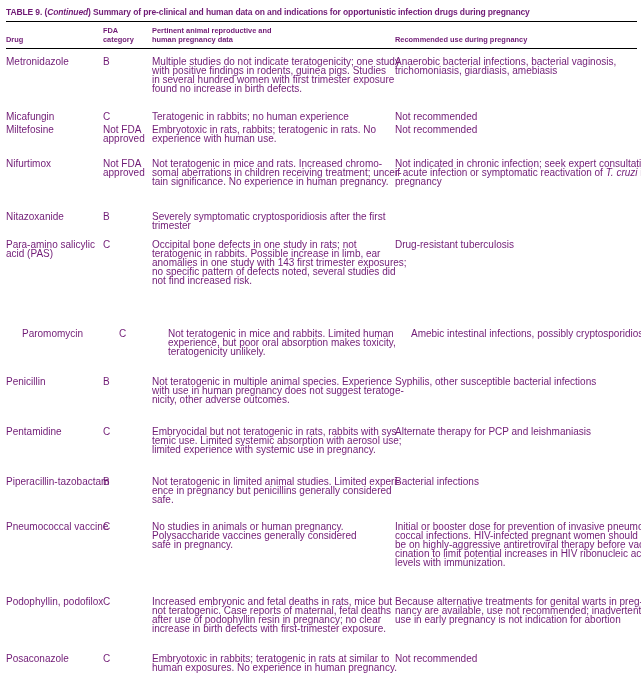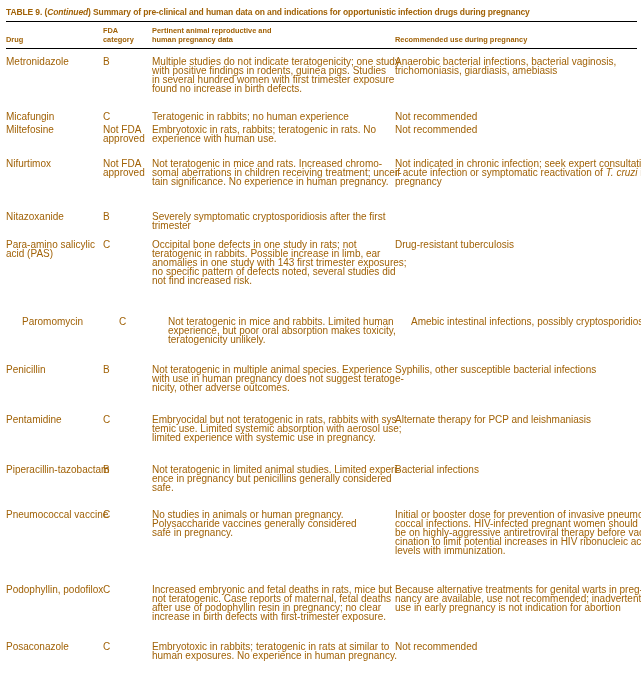--- a/index.html
+++ b/index.html
@@ -4,21 +4,21 @@
 <style>
   html,body{margin:0;padding:0;background:#ffffff;}
   .page{
     position:relative;
     width:641px;height:686px;
     box-sizing:border-box;
     padding:5px 4px 0 6px;
     overflow:hidden;
     background:#ffffff;
     font-family:"Liberation Sans", sans-serif;
-    color:#a16207;
+    color:#701a75;
     -webkit-font-smoothing:antialiased;
   }
   .title{
     font-size:8.5px;
     font-weight:bold;
     letter-spacing:-0.12px;
     line-height:11px;
     white-space:pre;
     padding-top:2px;
   }
@@ -44,21 +44,21 @@
     line-height:9px;
     align-items:start;
   }
   .cell{white-space:pre;}
   
   .data-row:nth-child(1){margin-bottom:19px;}
   .data-row:nth-child(2){margin-bottom:4px;}
   .data-row:nth-child(3){margin-bottom:16px;}
   .data-row:nth-child(4){margin-bottom:26px;}
   .data-row:nth-child(5){margin-bottom:10px;}
-  .data-row:nth-child(6){margin-bottom:32px;}
+  .data-row:nth-child(6){margin-bottom:44px;}
   .data-row:nth-child(7){margin-bottom:21px;margin-left:16px;}
   .data-row:nth-child(8){margin-bottom:23px;}
   .data-row:nth-child(9){margin-bottom:23px;}
   .data-row:nth-child(10){margin-bottom:18px;}
   .data-row:nth-child(11){margin-bottom:30px;}
   .data-row:nth-child(12){margin-bottom:21px;}
   .data-row:nth-child(13){margin-bottom:0;}
 </style>
 </head>
 <body>

